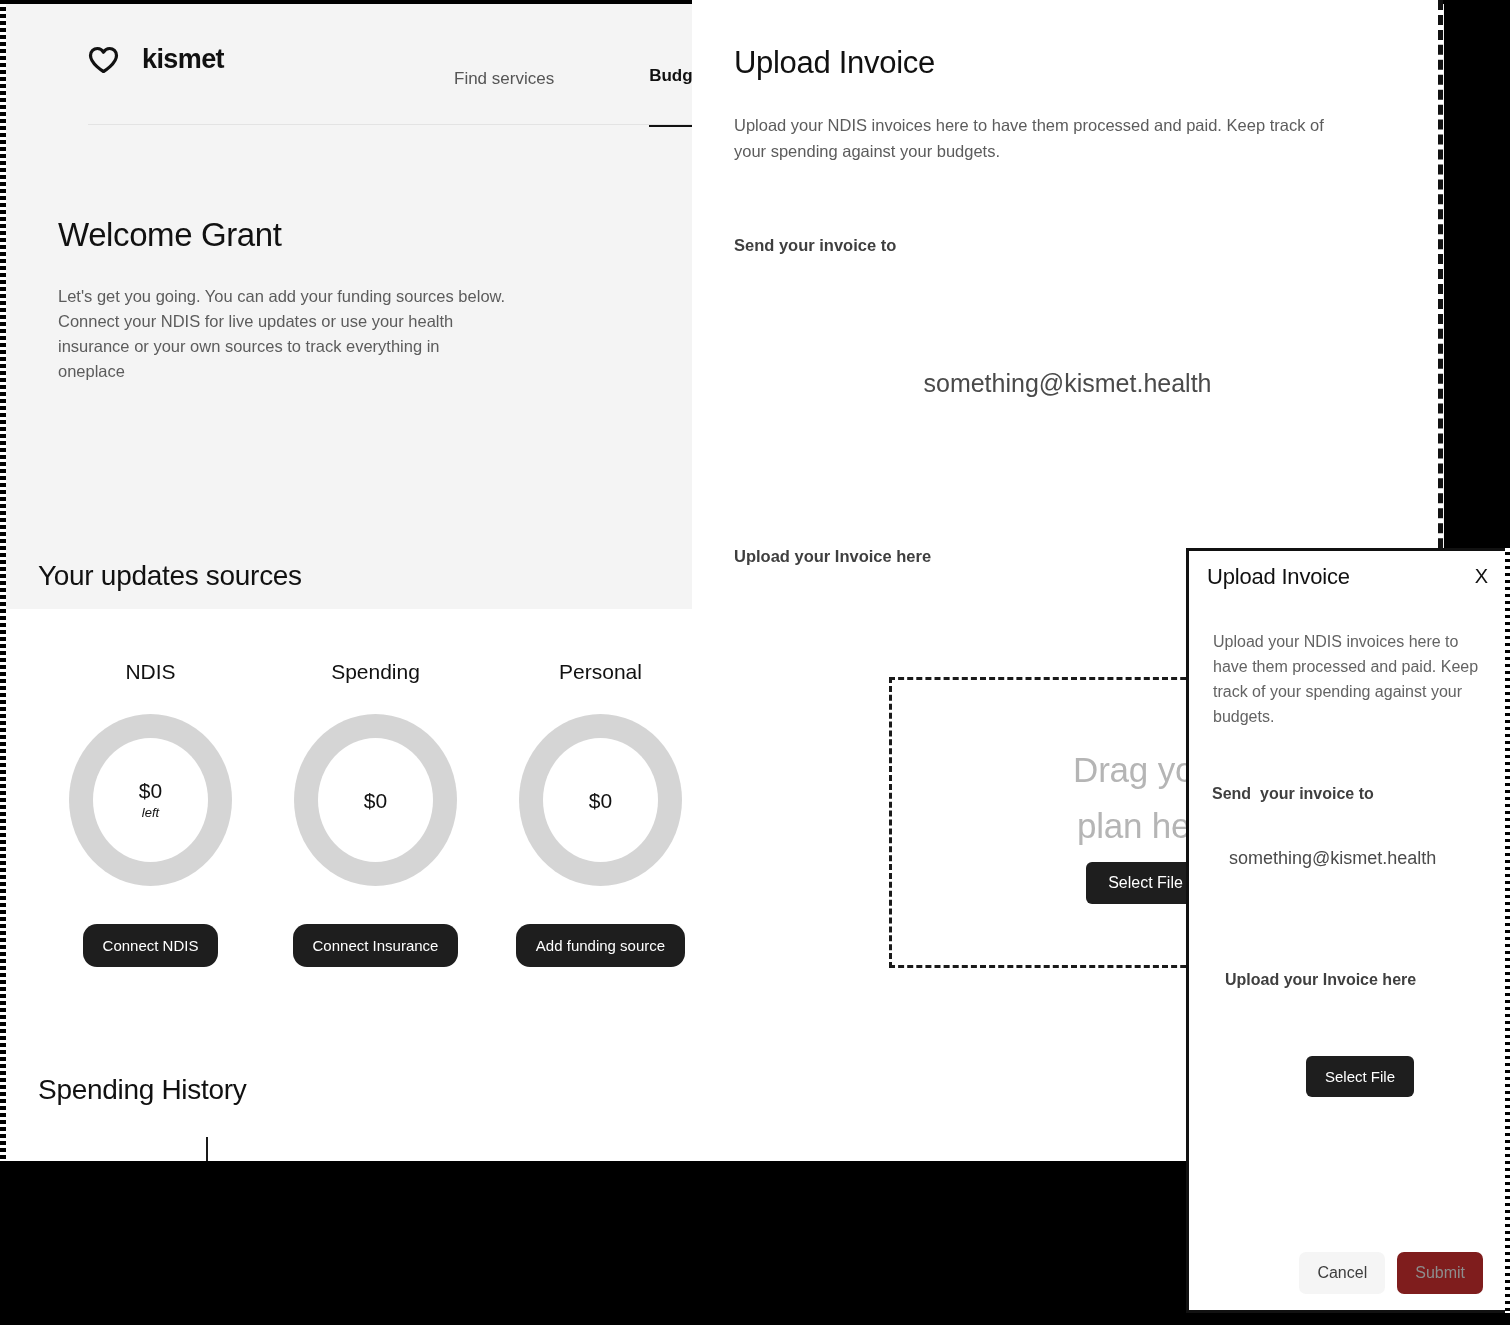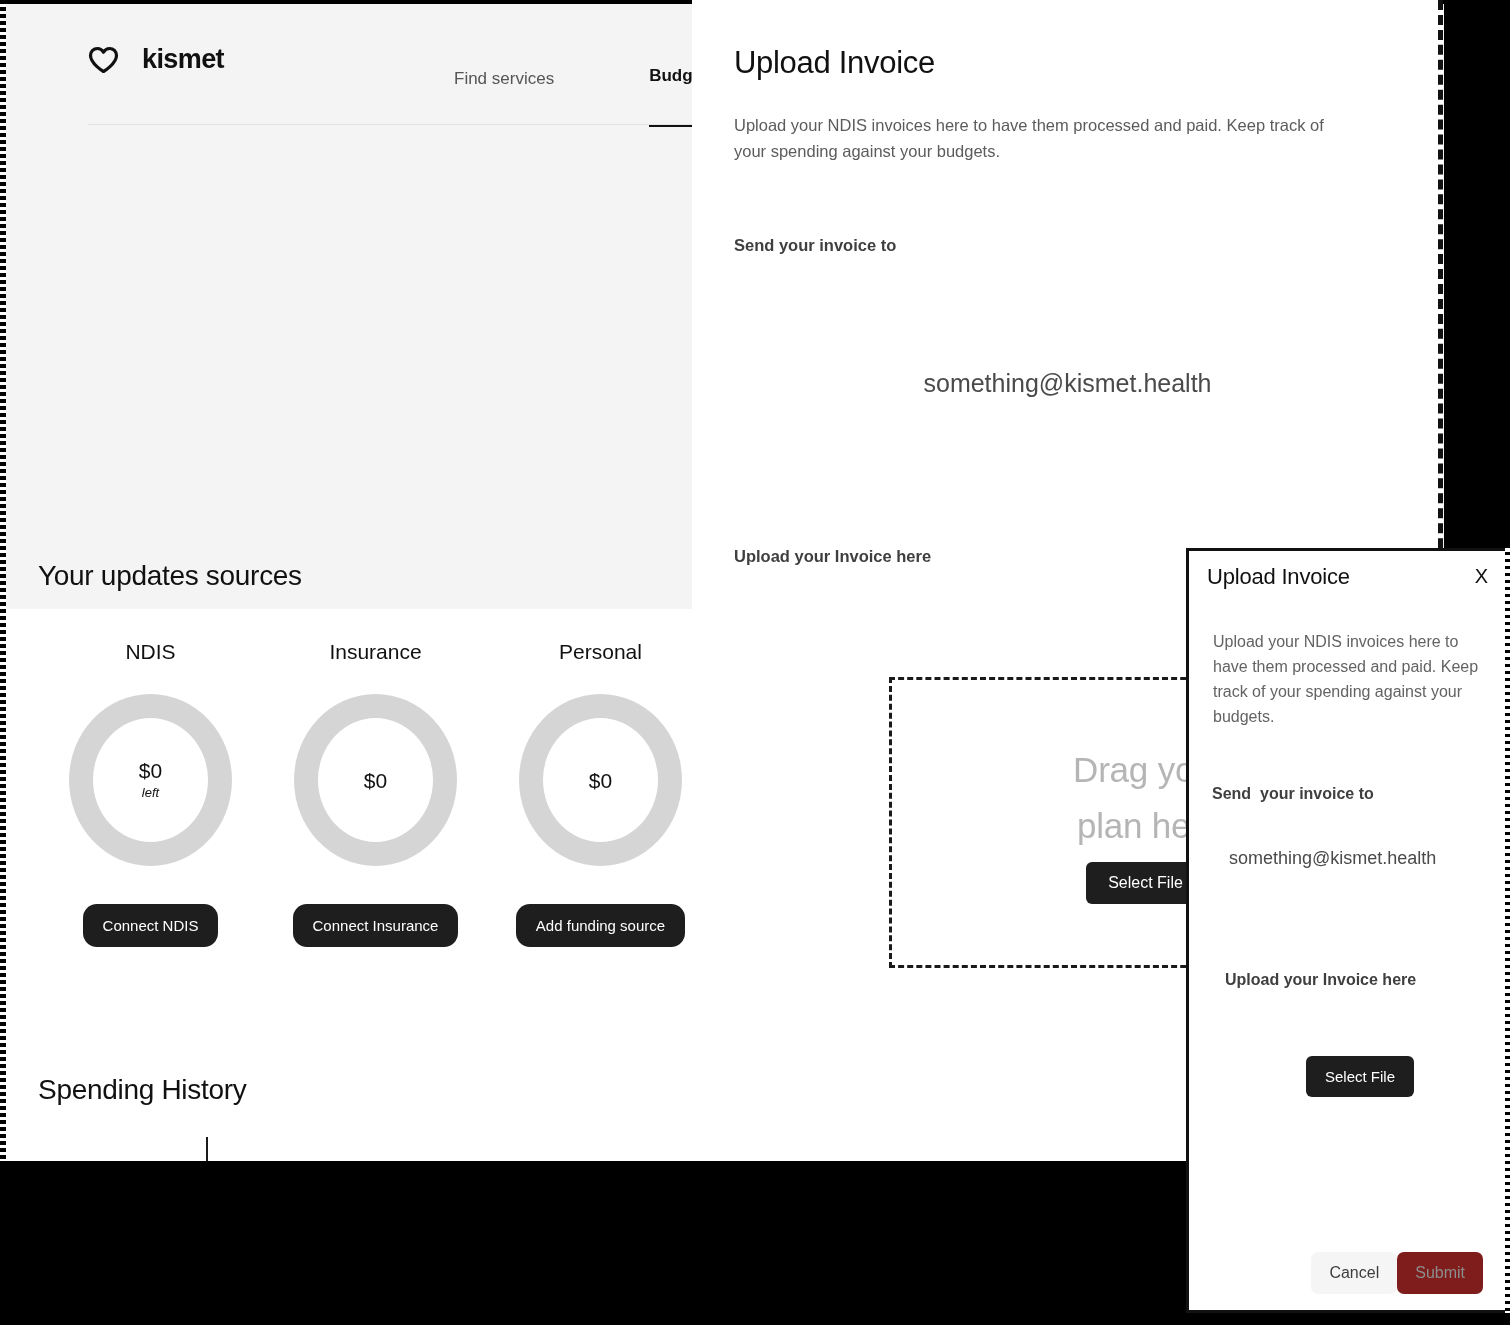--- a/index.html
+++ b/index.html
@@ -110,21 +110,21 @@
   
   #funding-section { position: absolute; left: 32px; top: 556px; }
   #funding-title {
     font-size: 28px;
     color: #111111;
     letter-spacing: -0.3px;
     margin: 0;
     font-weight: 400;
   }
   #funding-cards {
-    margin-top: 48px;
+    margin-top: 68px;
     display: flex;
     gap: 0;
   }
   .funding-card {
     width: 225px;
     display: flex;
     flex-direction: column;
     align-items: center;
   }
   .funding-card .card-label {
@@ -380,20 +380,21 @@
     cursor: pointer;
     font-family: "Liberation Sans", sans-serif;
   }
   #sm-footer {
     position: absolute;
     left: 0;
     bottom: 16px;
     width: 316px;
     display: flex;
     justify-content: flex-end;
+    gap: 12px;
     padding-right: 22px;
     box-sizing: border-box;
     padding-left: 46px;
   }
   .sm-footer-btn {
     font-size: 16px;
     border: none;
     border-radius: 7px;
     padding: 12px 18px;
     cursor: pointer;
@@ -430,38 +431,42 @@
         <span class="brand-name">kismet</span>
       </div>
 
       <nav id="main-nav">
         <div class="nav-item">Find services</div>
         <div class="nav-item active">Budget mana</div>
       </nav>
       <div id="header-rule"></div>
     </div>
 
+    <div id="welcome-section">
+      <h1 id="welcome-title">Welcome Grant</h1>
+      <p id="welcome-desc">Let's get you going. You can add your funding sources below. Connect your NDIS for live updates or use your health insurance or your own sources to track everything in oneplace</p>
+    </div>
 
     <div id="funding-section">
       <h2 id="funding-title">Your updates sources</h2>
       <div id="funding-cards">
 
         <div class="funding-card">
           <div class="card-label">NDIS</div>
           <div class="donut">
             <div class="donut-hole">
               <span class="donut-amount">$0</span>
               <span class="donut-sub">left</span>
             </div>
           </div>
           <button class="card-btn">Connect NDIS</button>
         </div>
 
         <div class="funding-card">
-          <div class="card-label">Insurance</div>
+          <div class="card-label">Spending</div>
           <div class="donut">
             <div class="donut-hole">
               <span class="donut-amount">$0</span>
             </div>
           </div>
           <button class="card-btn">Connect Insurance</button>
         </div>
 
         <div class="funding-card">
           <div class="card-label">Personal</div>

